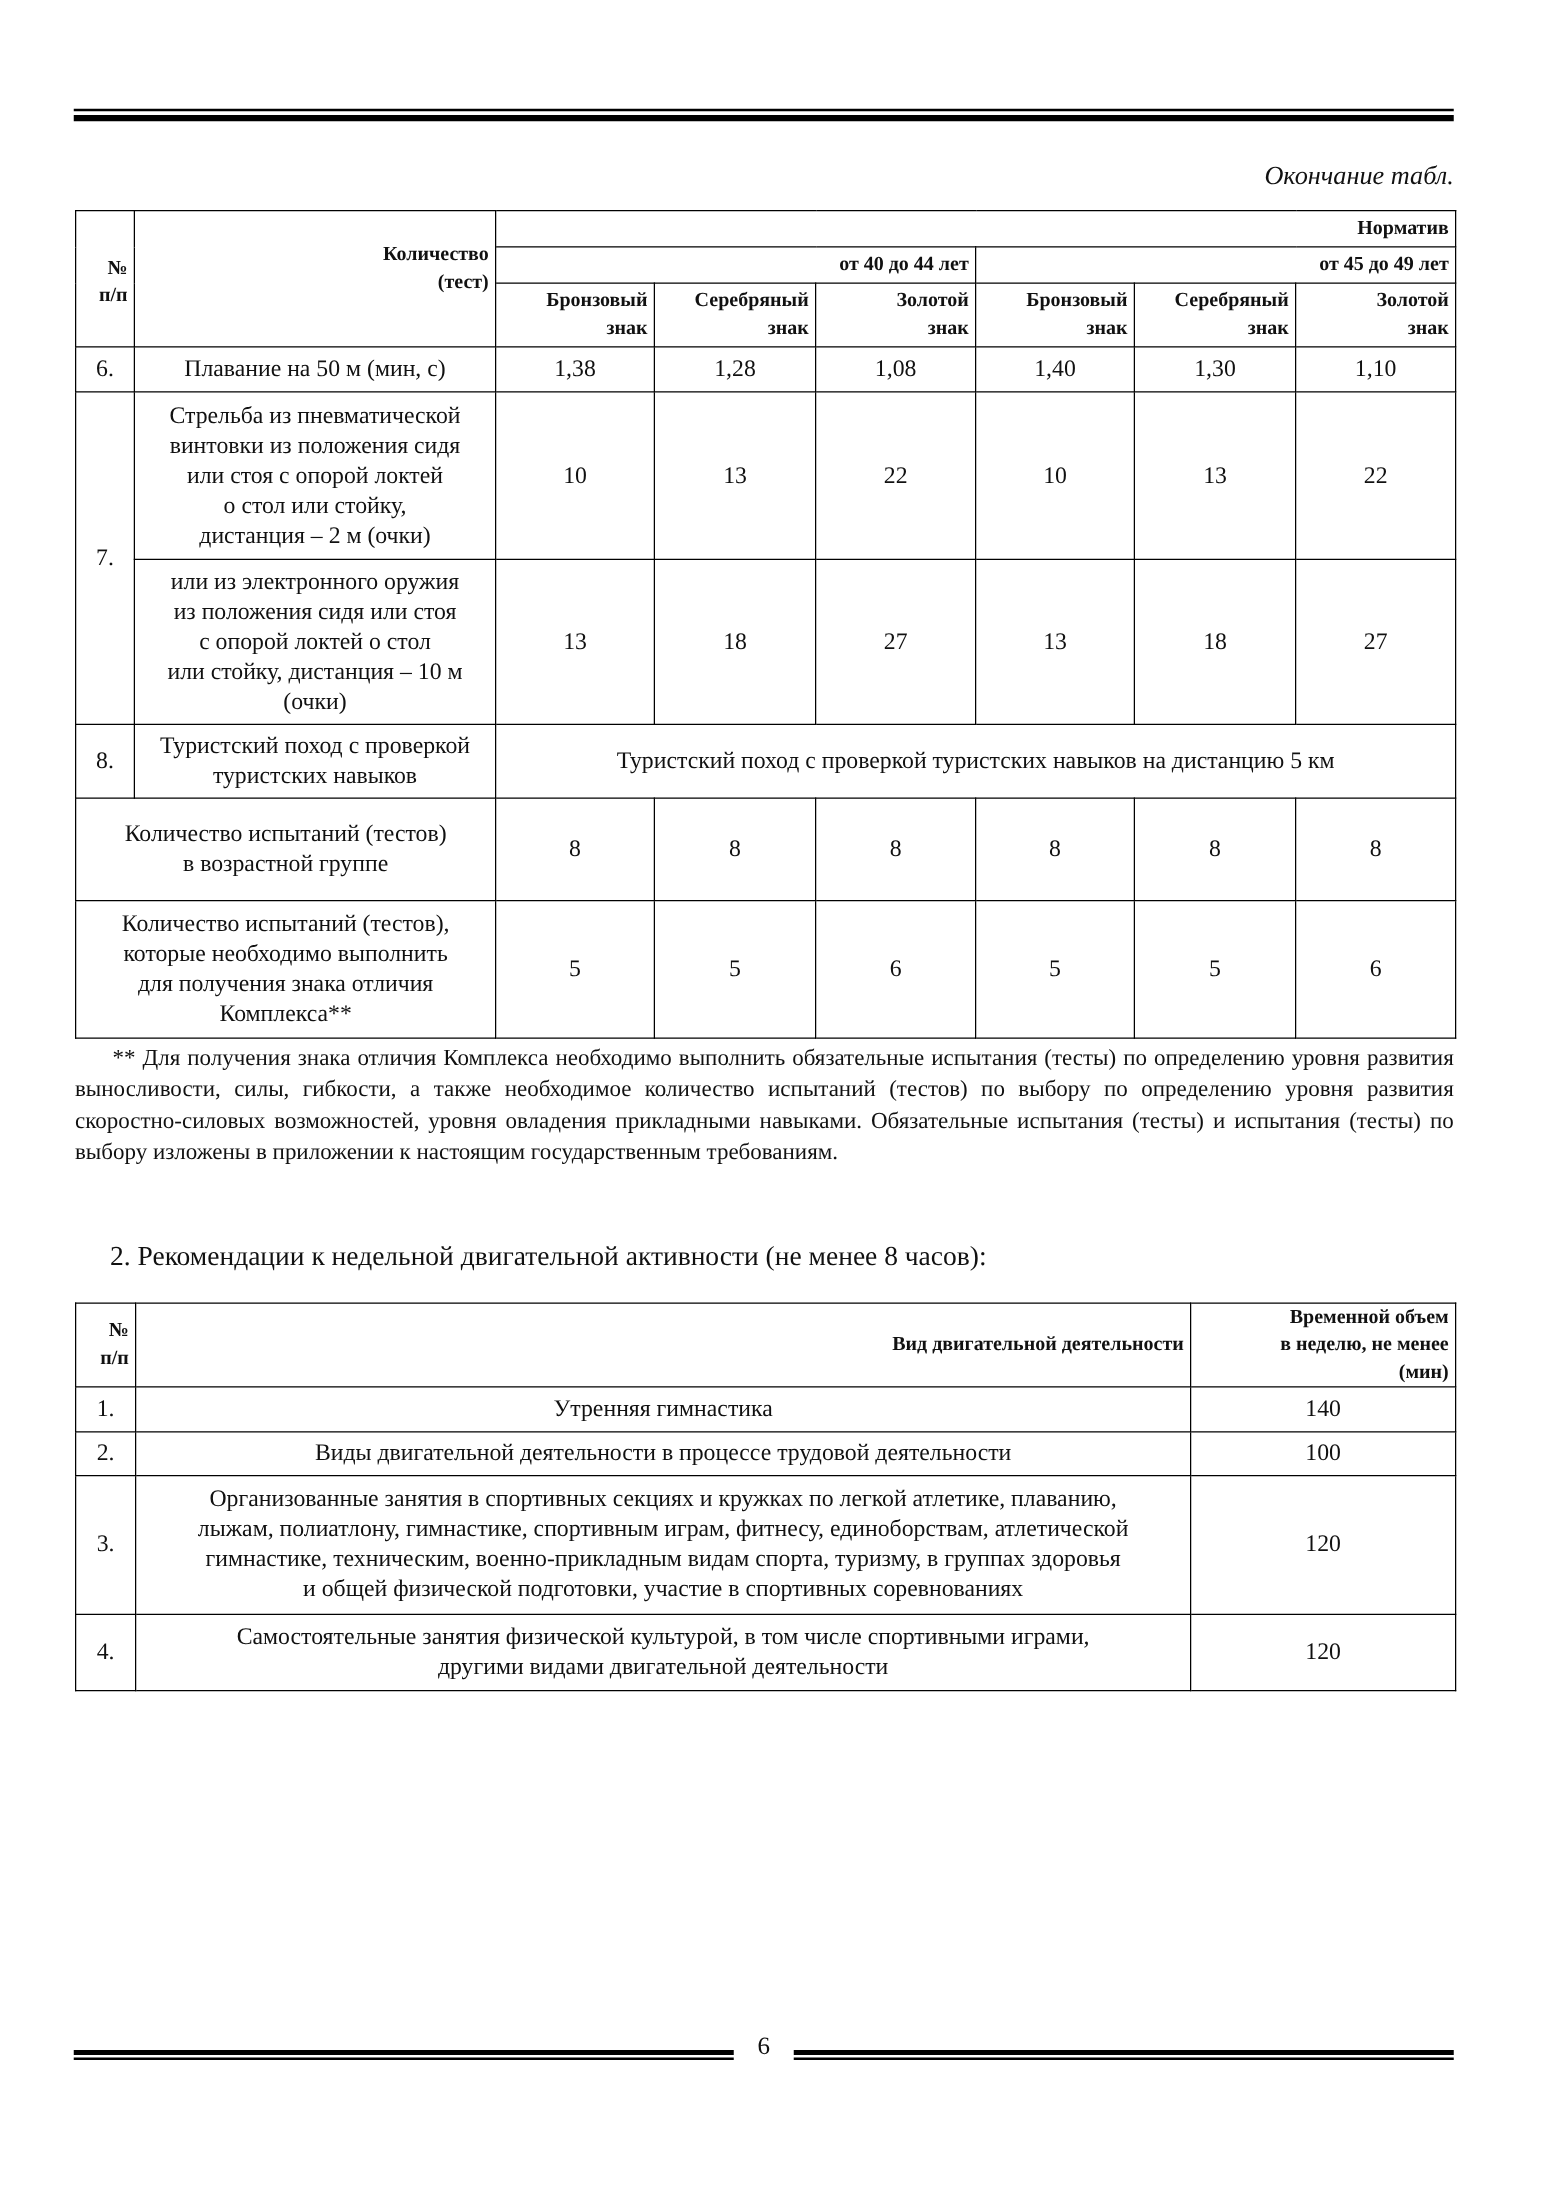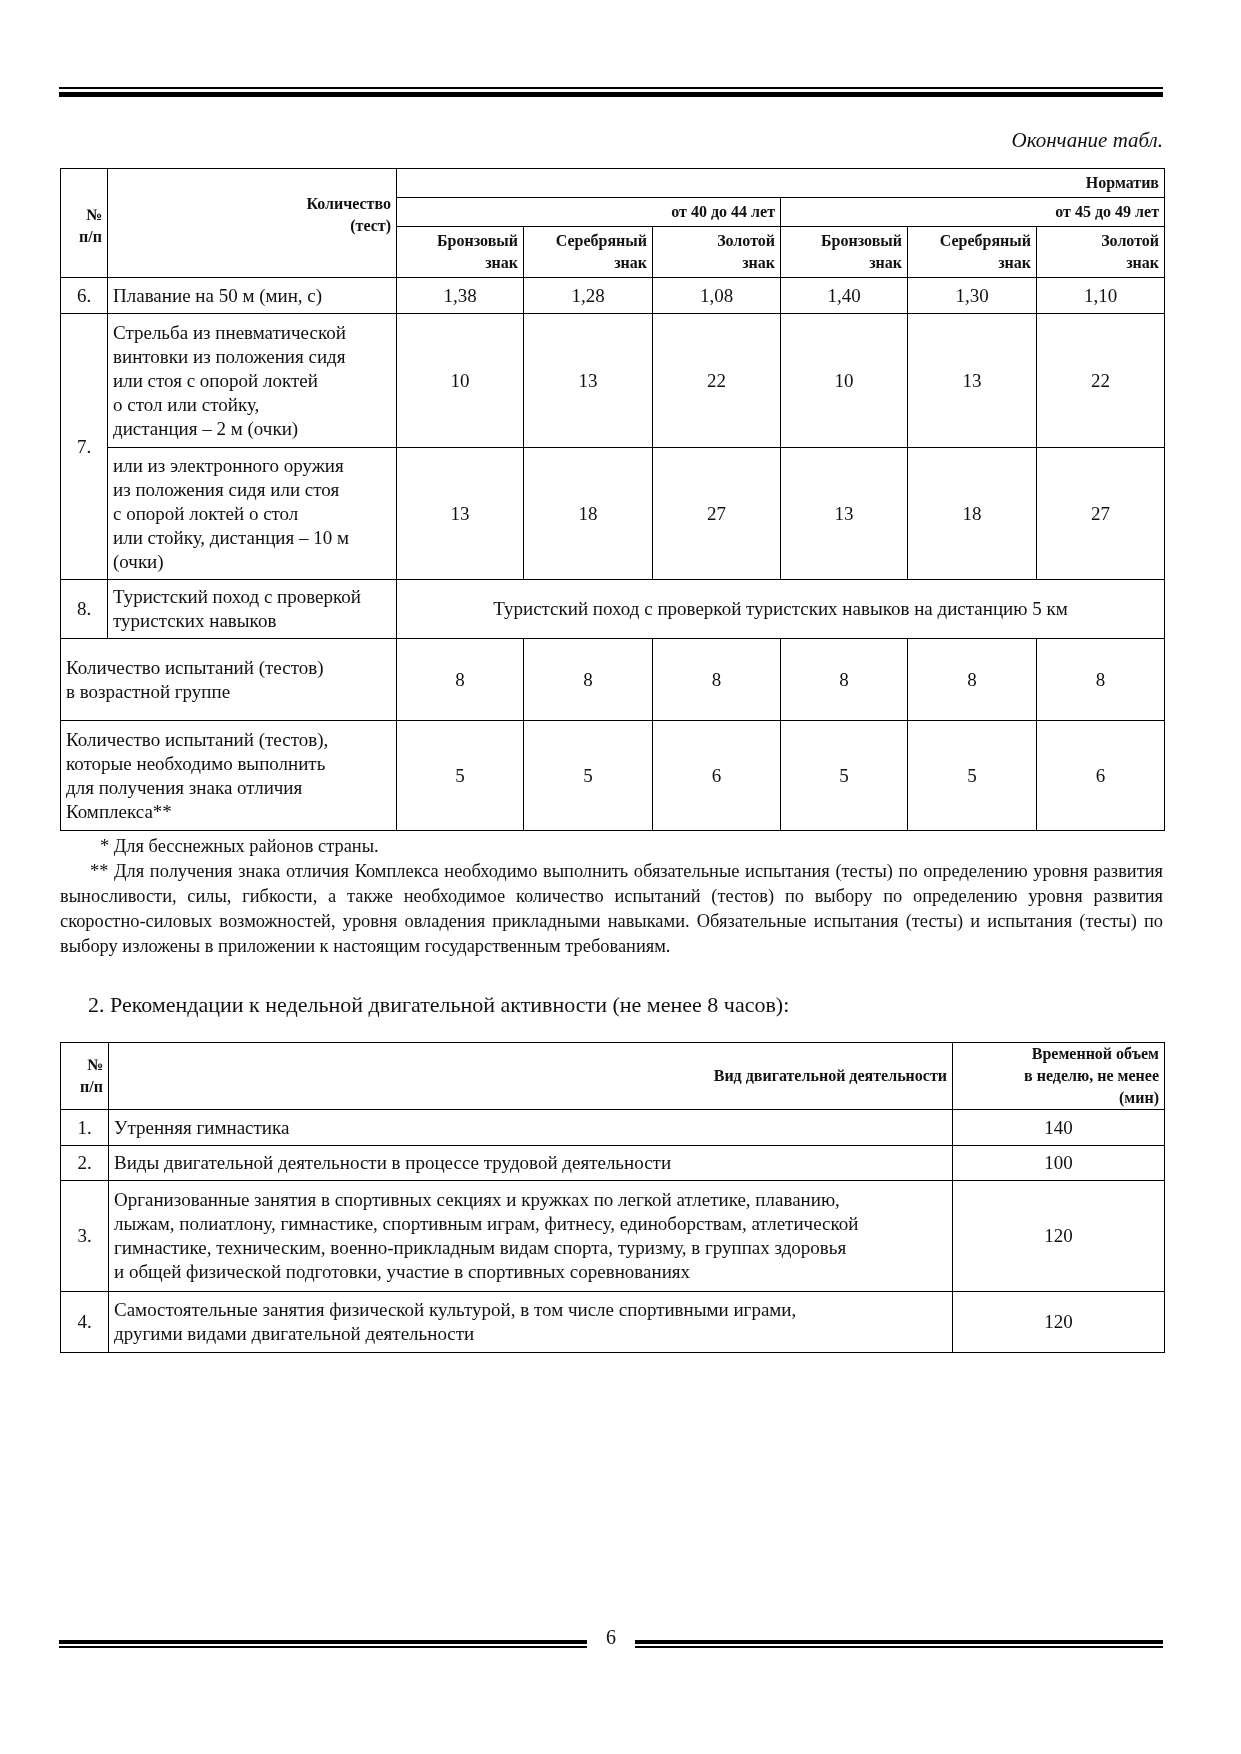--- a/index.html
+++ b/index.html
@@ -5,21 +5,21 @@
   html, body { margin:0; padding:0; background:#fff; }
   body { width:1241px; height:1754px; position:relative; font-family:"Liberation Serif", serif; color:#111; overflow:hidden; }
   .rule-thin { position:absolute; background:#000; height:2px; }
   .rule-thick { position:absolute; background:#000; height:5px; }
   .caption-right { position:absolute; right:78px; top:128px; font-style:italic; font-size:21px;text-align:center; }
   table { border-collapse:collapse; position:absolute; table-layout:fixed; }
   td, th { border:1.5px solid #000; padding:0 5px; vertical-align:middle; }
   th { font-weight:bold; font-size:16px; line-height:22px; text-align:right; }
   td { font-size:19px; line-height:24px; }
   .c { text-align:center; }
-  .l { text-align:left; }
+  .l { text-align:center; }
   .footnotes { position:absolute; left:60px; width:1103px; top:834px; font-size:18.4px; line-height:25px; text-align:justify; }
   .footnotes p { margin:0; }
   .fn1 { text-indent:40px; }
   .fn2 { text-indent:30px; }
   .section-title { position:absolute; left:88px; top:992px; font-size:22px; }
   .page-num { position:absolute; left:600px; top:1626px; width:22px; text-align:center; font-size:20px; }
 </style>
 </head>
 <body>
 
@@ -159,21 +159,20 @@
     <td class="c">5</td>
     <td class="c">6</td>
     <td class="c">5</td>
     <td class="c">5</td>
     <td class="c">6</td>
   </tr>
 </tbody>
   </table>
 
 <div class="footnotes">
-  <p class="fn1">* Для бесснежных районов страны.</p>
   <p class="fn2">** Для получения знака отличия Комплекса необходимо выполнить обязательные испытания (тесты) по определению уровня развития выносливости, силы, гибкости, а также необходимое количество испытаний (тестов) по выбору по определению уровня развития скоростно-силовых возможностей, уровня овладения прикладными навыками. Обязательные испытания (тесты) и испытания (тесты) по выбору изложены в приложении к настоящим государственным требованиям.</p>
 </div>
 
 <div class="section-title">2. Рекомендации к недельной двигательной активности (не менее 8 часов):</div>
 
 <table style="left:60px; top:1042px; width:1104px;">
   <colgroup>
     <col style="width:48px">
       <col style="width:844px">
       <col style="width:212px">

